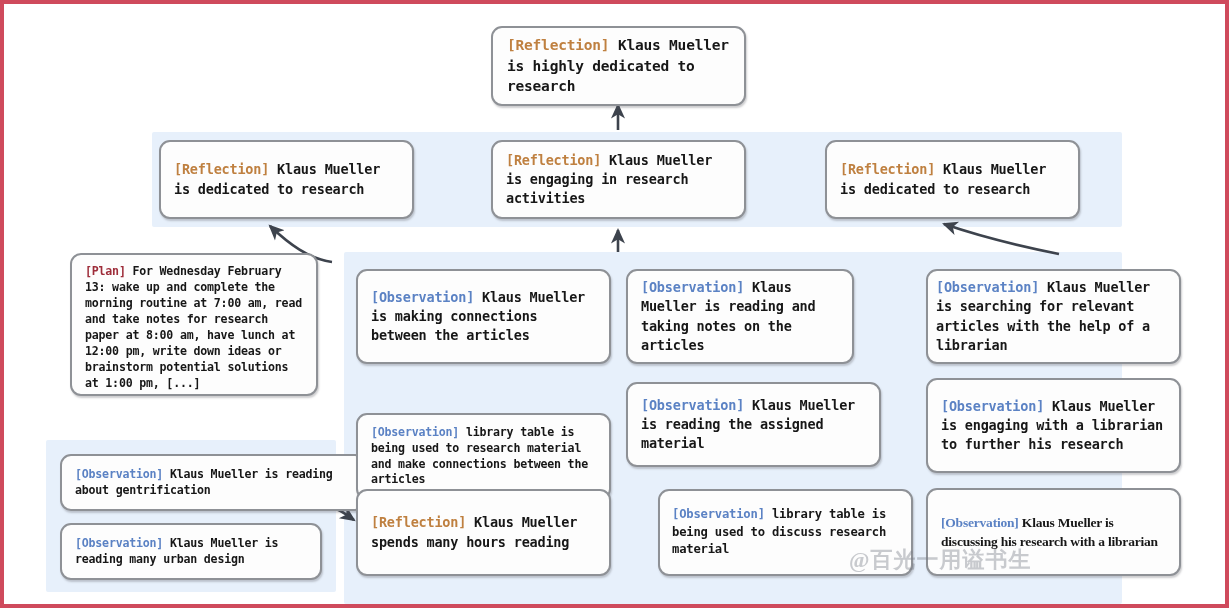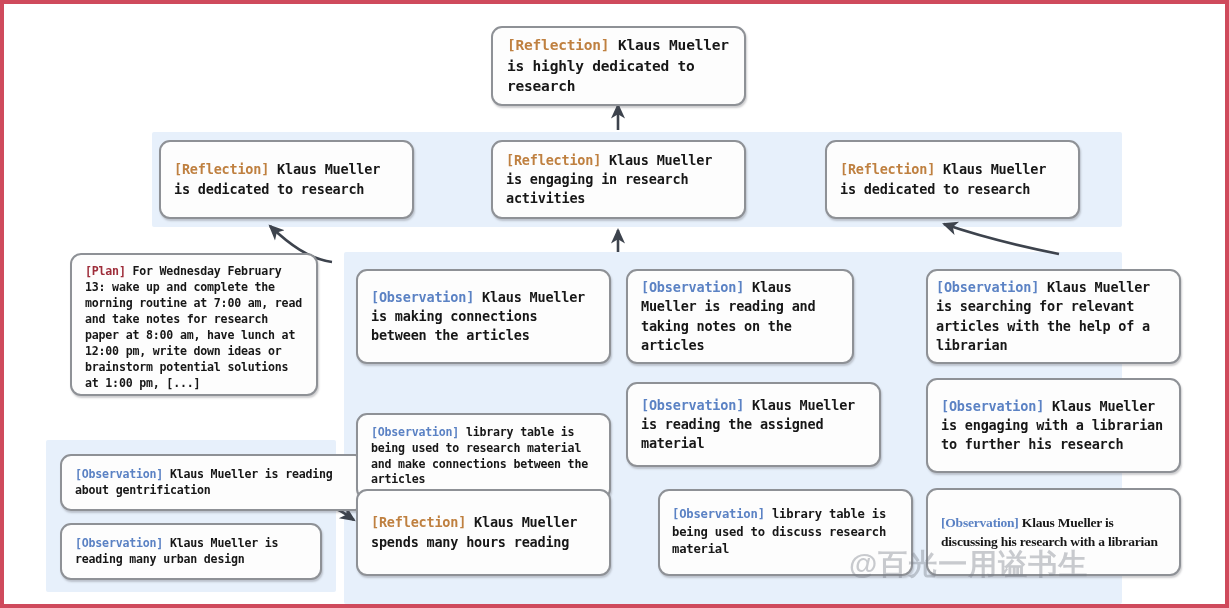--- a/index.html
+++ b/index.html
@@ -59,22 +59,22 @@
     left: 0; top: 0;
     width: 1229px; height: 608px;
     pointer-events: none;
   }
 
   
   #watermark {
     position: absolute;
     left: 845px;
     top: 541px;
-    font-family: Liberation Sans, sans-serif;
-    font-size: 29px;
+    font-family: Liberation Serif, serif;
+    font-size: 22px;
     font-weight: bold;
     color: rgba(120,125,135,0.40);
     white-space: nowrap;
     letter-spacing: 1px;
   }
 </style>
 </head>
 <body>
 
 <div id="page">

